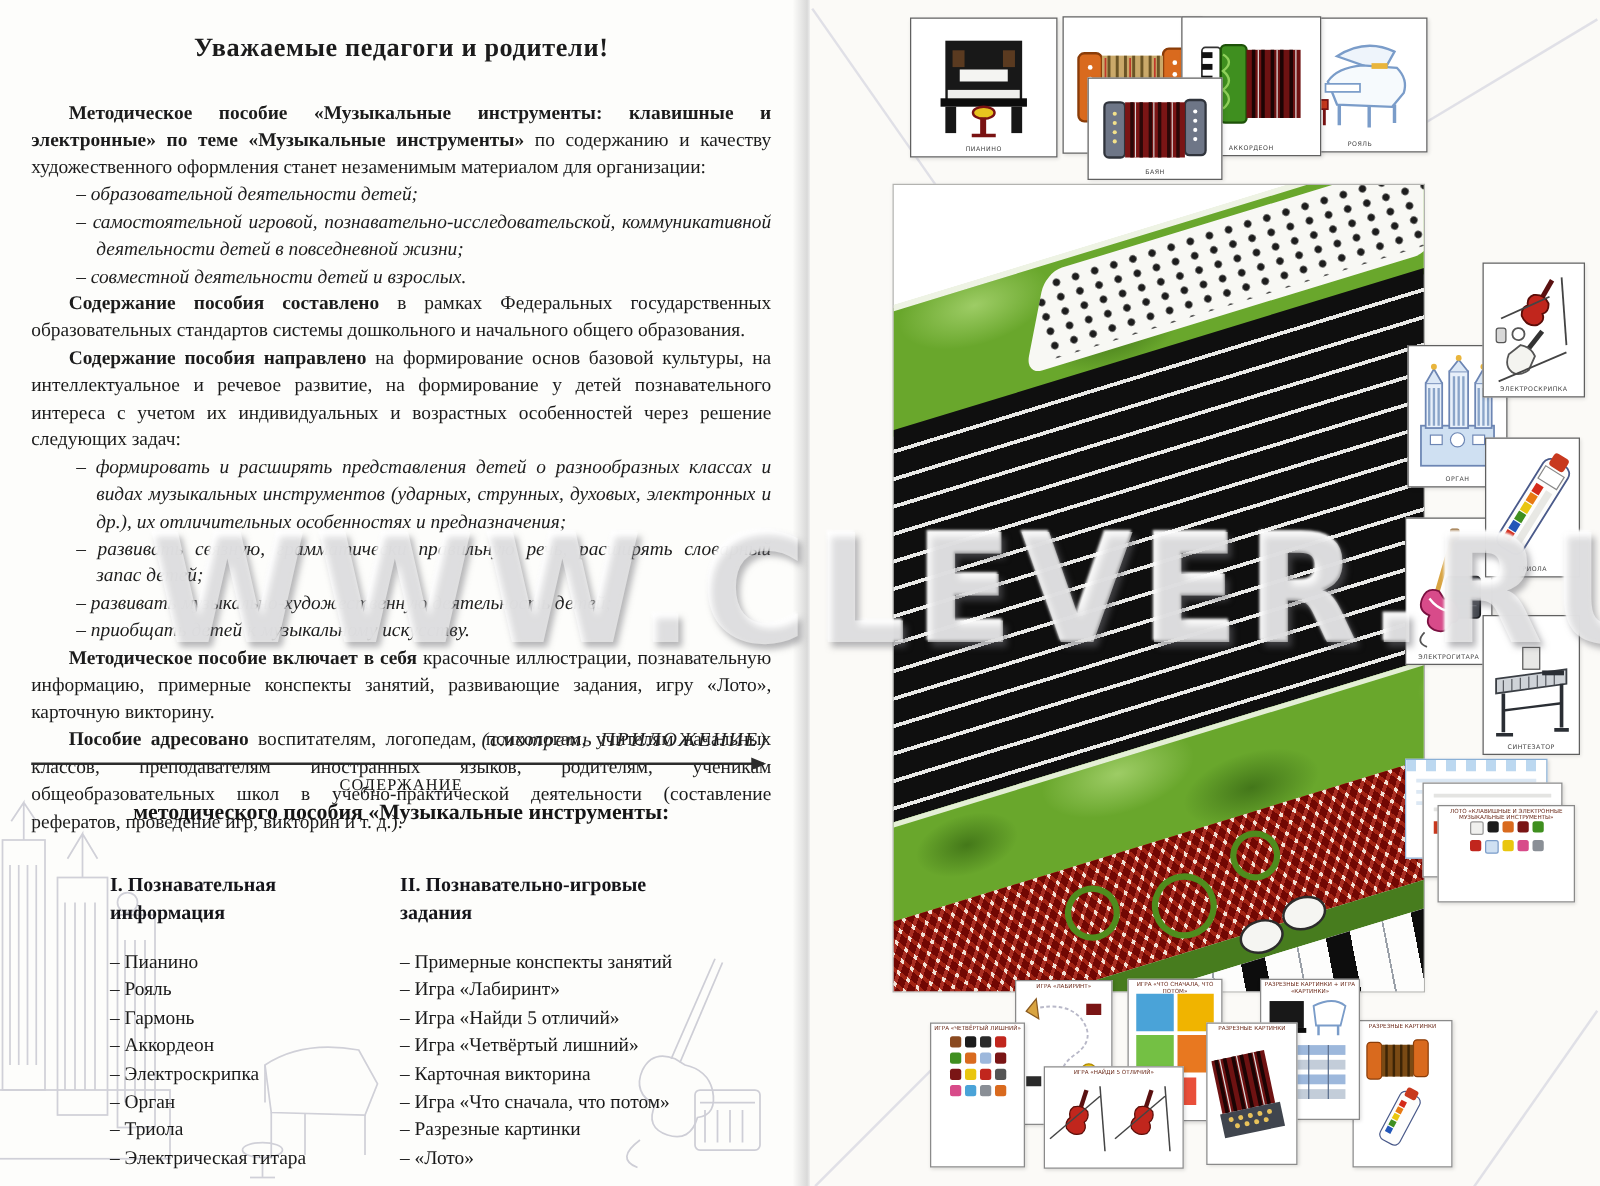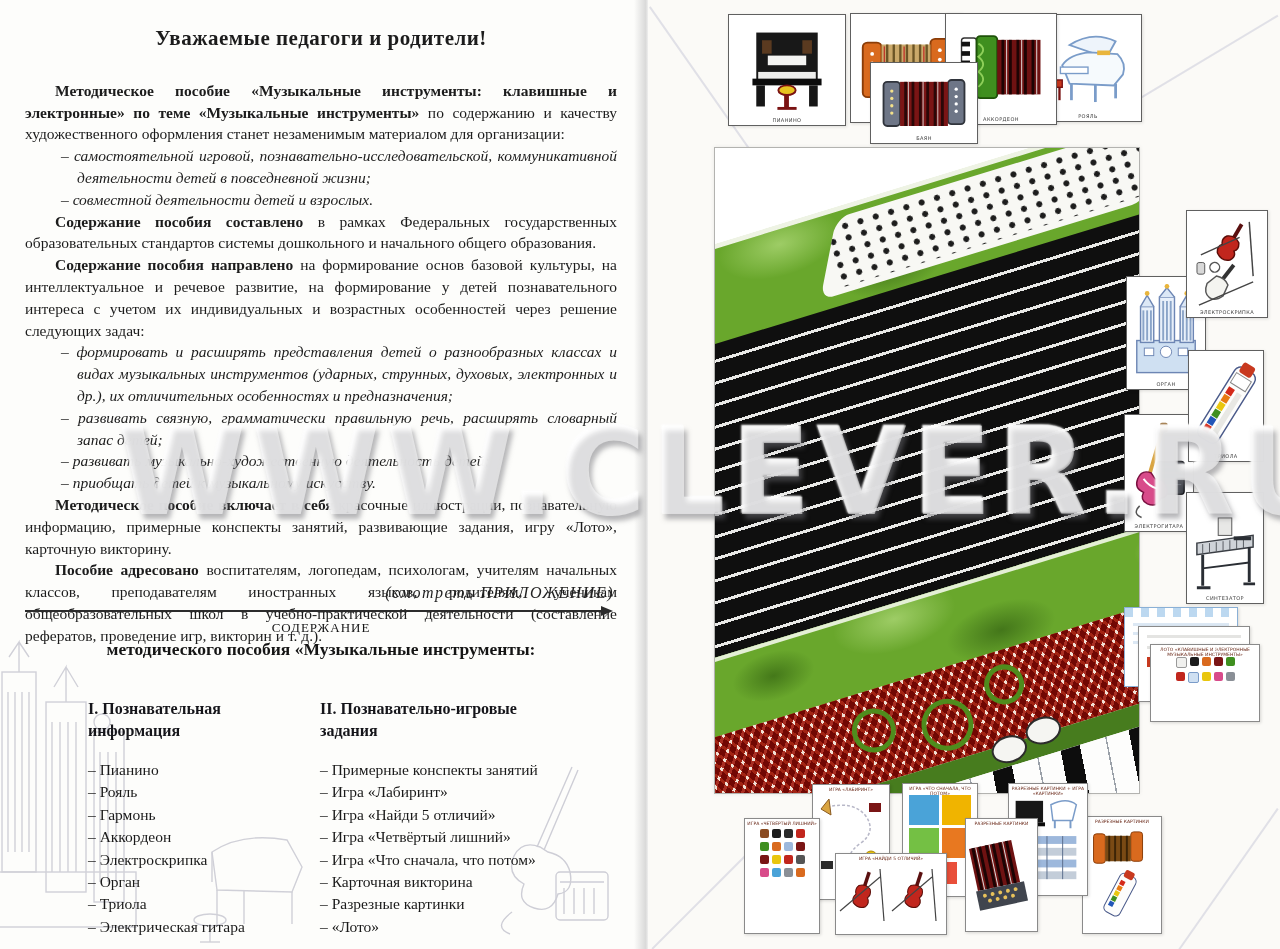--- a/index.html
+++ b/index.html
@@ -143,20 +143,21 @@
           <line x1="132" y1="136" x2="132" y2="162"></line>
           <line x1="142" y1="136" x2="142" y2="162"></line>
         <path d="M60 160 Q40 175 58 182"></path>
       </g>
     </svg>
 
     <div class="lp-text">
       <div class="lp-title">Уважаемые педагоги и родители!</div>
       <p><b>Методическое пособие «Музыкальные инструменты: клавишные и электронные» по теме «Музыкальные инструменты»</b><span> по содержанию и качеству художественного оформления станет незаменимым материалом для организации:</span></p>
       <ul>
+        <li>–  образовательной деятельности детей;</li>
         <li>–  самостоятельной игровой, познавательно-исследовательской, коммуникативной деятельности детей в повседневной жизни;</li>
         <li>–  совместной деятельности детей и взрослых.</li>
       </ul>
       <p><b>Содержание пособия составлено</b><span> в рамках Федеральных государственных образовательных стандартов системы дошкольного и начального общего образования.</span></p>
       <p><b>Содержание пособия направлено</b><span> на формирование основ базовой культуры, на интеллектуальное и речевое развитие, на формирование у детей познавательного интереса с учетом их индивидуальных и возрастных особенностей через решение следующих задач:</span></p>
       <ul>
         <li>–  формировать и расширять представления детей о разнообразных классах и видах музыкальных инструментов (ударных, струнных, духовых, электронных и др.), их отличительных особенностях и предназначения;</li>
         <li>–  развивать связную, грамматически правильную речь, расширять словарный запас детей;</li>
         <li>–  развивать музыкально-художественную деятельность детей;</li>
         <li>–  приобщать детей к музыкальному искусству.</li>
@@ -194,22 +195,22 @@
       <div class="toc-col2">
         <div class="toc-colhead">
           <div>II. Познавательно-игровые</div>
           <div>задания</div>
         </div>
         <ul class="toc-list">
           <li>– Примерные конспекты занятий</li>
           <li>– Игра «Лабиринт»</li>
           <li>– Игра «Найди 5 отличий»</li>
           <li>– Игра «Четвёртый лишний»</li>
+          <li>– Карточная викторина</li>
           <li>– Игра «Что сначала, что потом»</li>
-          <li>– Карточная викторина</li>
           <li>– Разрезные картинки</li>
           <li>– «Лото»</li>
         </ul>
       </div>
     </div>
   </div>
 
   <div class="gutter"></div>
 
   <div class="rp"></div>

